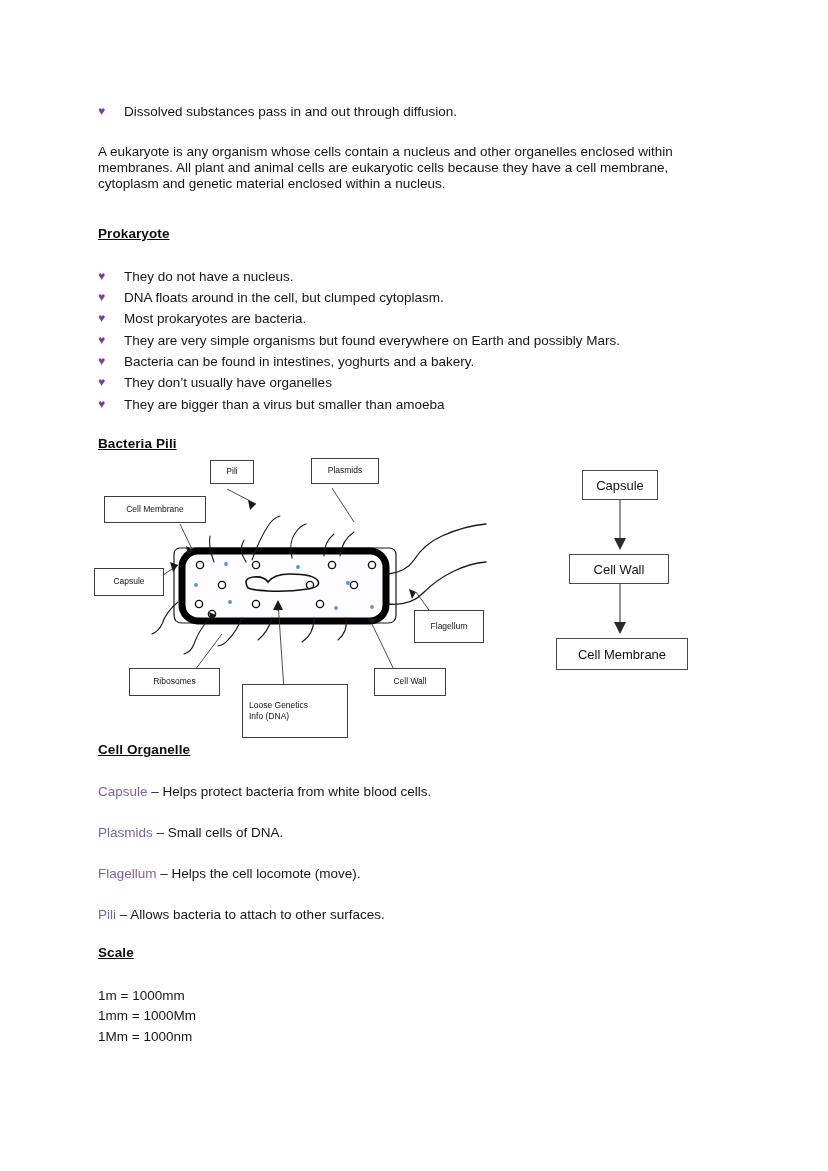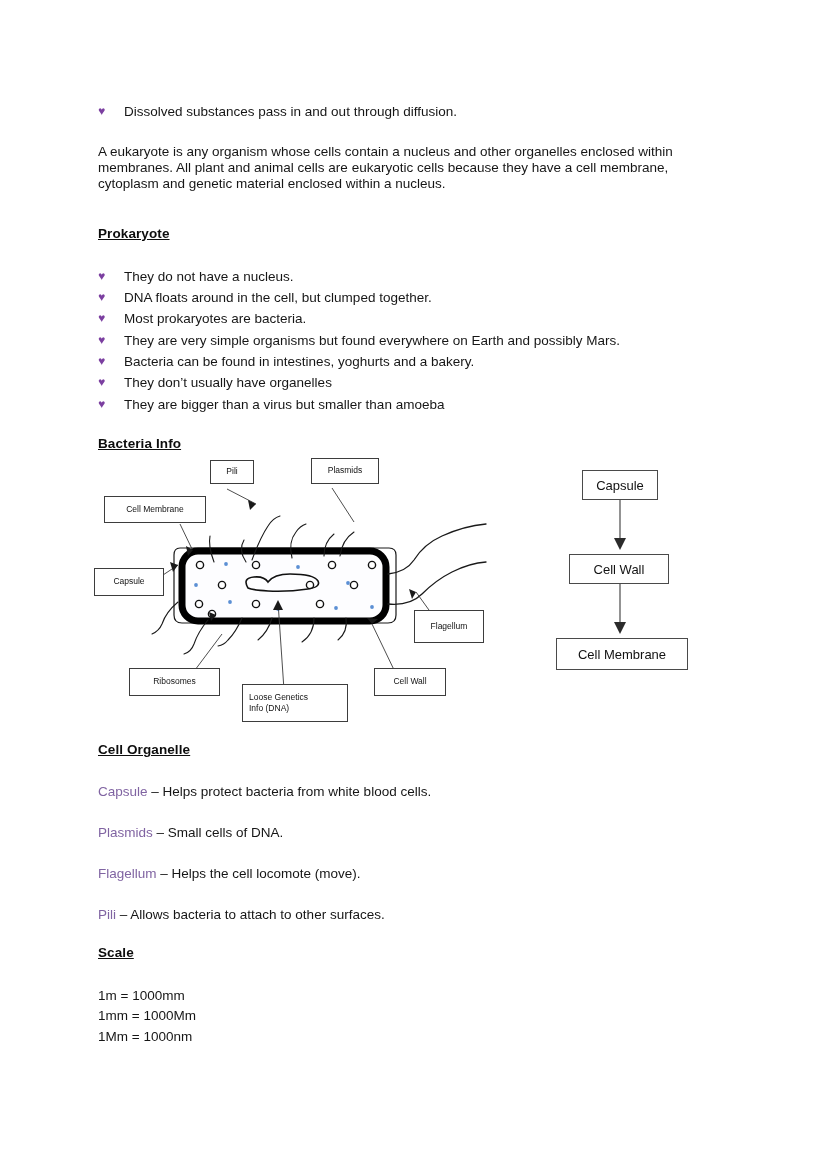--- a/index.html
+++ b/index.html
@@ -72,21 +72,21 @@
   <div class="para" style="left:98px; top:144px;">A eukaryote is any organism whose cells contain a nucleus and other organelles enclosed within membranes. All plant and animal cells are eukaryotic cells because they have a cell membrane, cytoplasm and genetic material enclosed within a nucleus.</div>
 
   <div class="heading" style="left:98px; top:226px;">Prokaryote</div>
 
   <div class="bullet-row" style="left:98px; top:267px; width:640px;">
     <span class="bullet-glyph">♥</span>
     <span>They do not have a nucleus.</span>
   </div>
   <div class="bullet-row" style="left:98px; top:288px; width:640px;">
     <span class="bullet-glyph">♥</span>
-    <span>DNA floats around in the cell, but clumped together.</span>
+    <span>DNA floats around in the cell, but clumped cytoplasm.</span>
   </div>
   <div class="bullet-row" style="left:98px; top:309px; width:640px;">
     <span class="bullet-glyph">♥</span>
     <span>Most prokaryotes are bacteria.</span>
   </div>
   <div class="bullet-row" style="left:98px; top:331px; width:660px;">
     <span class="bullet-glyph">♥</span>
     <span>They are very simple organisms but found everywhere on Earth and possibly Mars.</span>
   </div>
   <div class="bullet-row" style="left:98px; top:352px; width:660px;">
@@ -95,21 +95,21 @@
   </div>
   <div class="bullet-row" style="left:98px; top:373px; width:660px;">
     <span class="bullet-glyph">♥</span>
     <span>They don’t usually have organelles</span>
   </div>
   <div class="bullet-row" style="left:98px; top:395px; width:660px;">
     <span class="bullet-glyph">♥</span>
     <span>They are bigger than a virus but smaller than amoeba</span>
   </div>
 
-  <div class="heading" style="left:98px; top:436px;">Bacteria Info</div>
+  <div class="heading" style="left:98px; top:436px;">Bacteria Pili</div>
 
   <div class="diagram">
     <svg width="420" height="275" viewBox="0 0 420 275">
       <g fill="none" stroke="#1a1a1a" stroke-width="1.1" stroke-linecap="round">
 
         <path d="M84,96 q-6,0 -6,7 l0,60 q0,8 8,8 l206,0 q8,0 8,-8 l0,-60 q0,-7 -7,-7 z" stroke="#1a1a1a" stroke-width="1.2"></path>
       </g>
 
       <rect x="86" y="99" width="204" height="70" rx="16" ry="16" fill="#fdfdff" stroke="#000000" stroke-width="7"></rect>
 
@@ -195,21 +195,21 @@
         <polygon points="182,148 177,158 187,158"></polygon>
       </g>
     </svg>
 
     <div class="labelbox" style="left:114px; top:8px; width:44px; height:24px;">Pili</div>
     <div class="labelbox" style="left:215px; top:6px; width:68px; height:26px;">Plasmids</div>
     <div class="labelbox" style="left:8px; top:44px; width:102px; height:27px;">Cell Membrane</div>
     <div class="labelbox" style="left:-2px; top:116px; width:70px; height:28px;">Capsule</div>
     <div class="labelbox" style="left:318px; top:158px; width:70px; height:33px;">Flagellum</div>
     <div class="labelbox" style="left:33px; top:216px; width:91px; height:28px;">Ribosomes</div>
-    <div class="labelbox two-line" style="left:146px; top:232px; width:106px; height:38px;">
+    <div class="labelbox two-line" style="left:146px; top:232px; width:106px; height:54px;">
       <span>Loose Genetics</span>
       <span>Info (DNA)</span>
     </div>
     <div class="labelbox" style="left:278px; top:216px; width:72px; height:28px;">Cell Wall</div>
   </div>
 
   <div class="flow">
     <svg width="250" height="220" viewBox="0 0 250 220">
       <g stroke="#3a3a3a" stroke-width="1.1" fill="none">
         <line x1="80" y1="38" x2="80" y2="80"></line>

